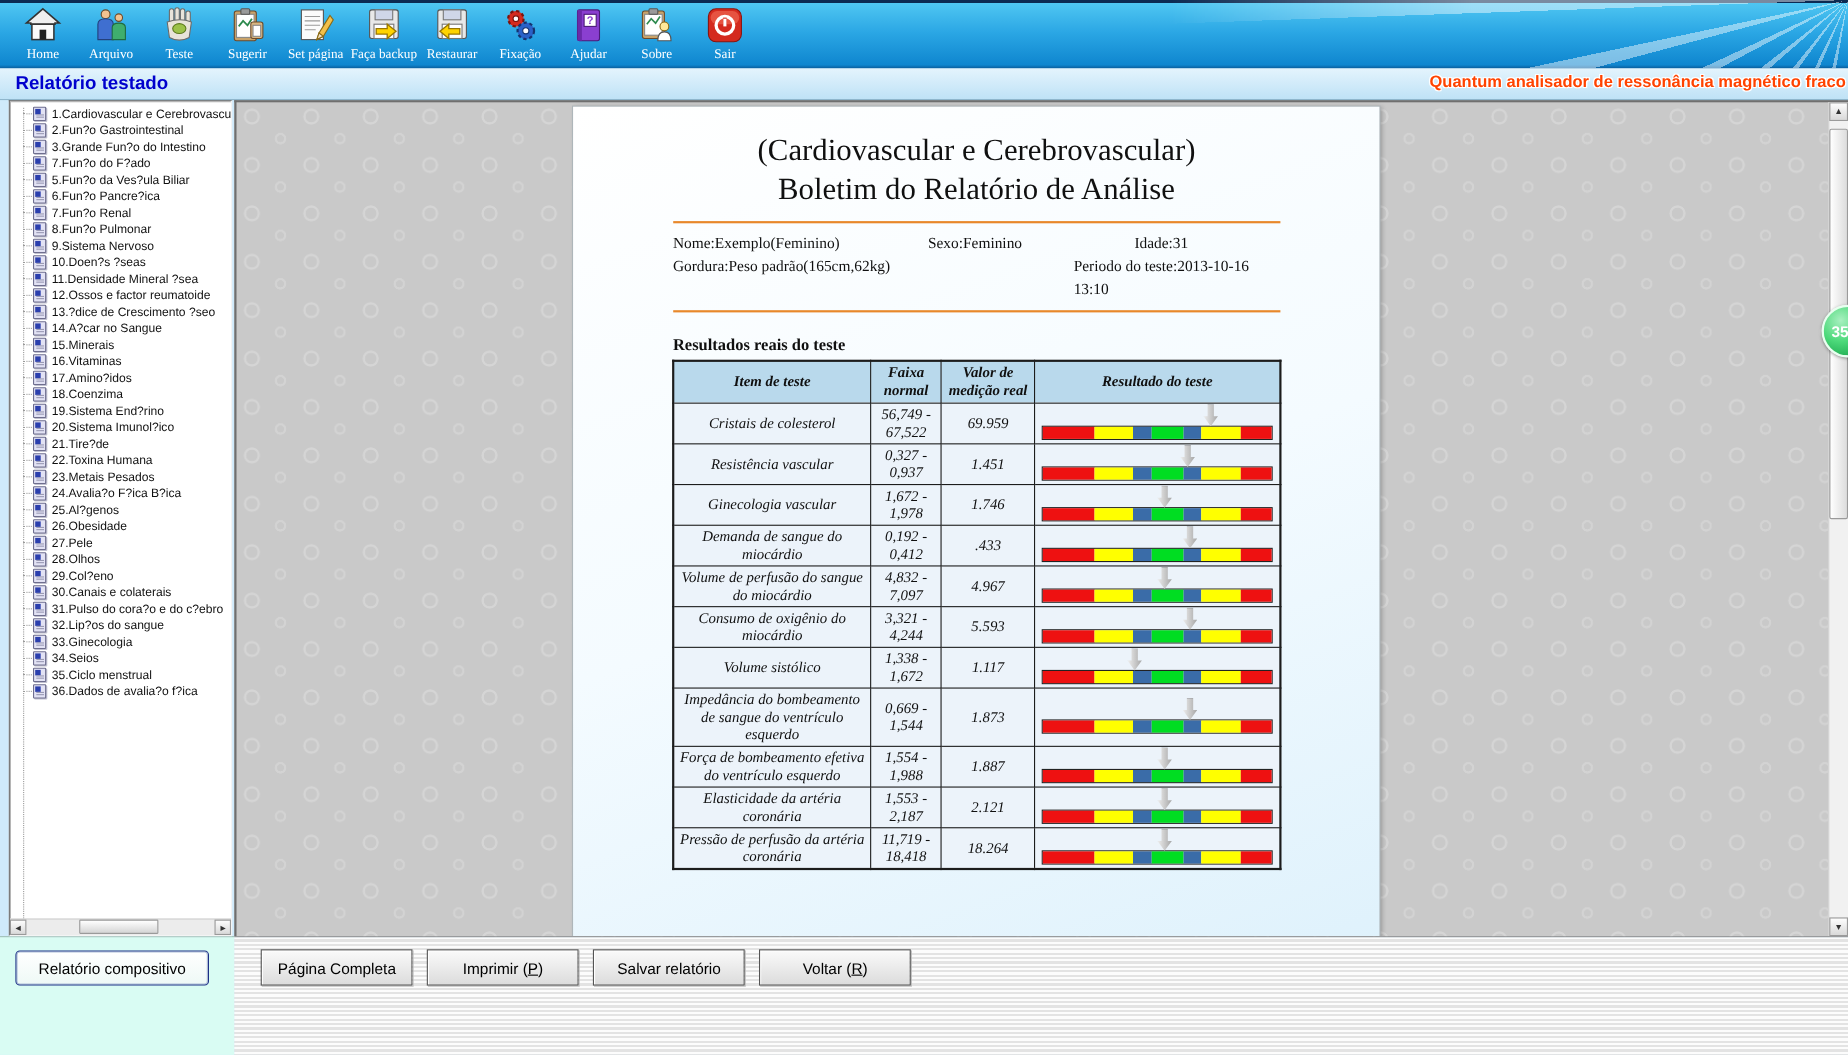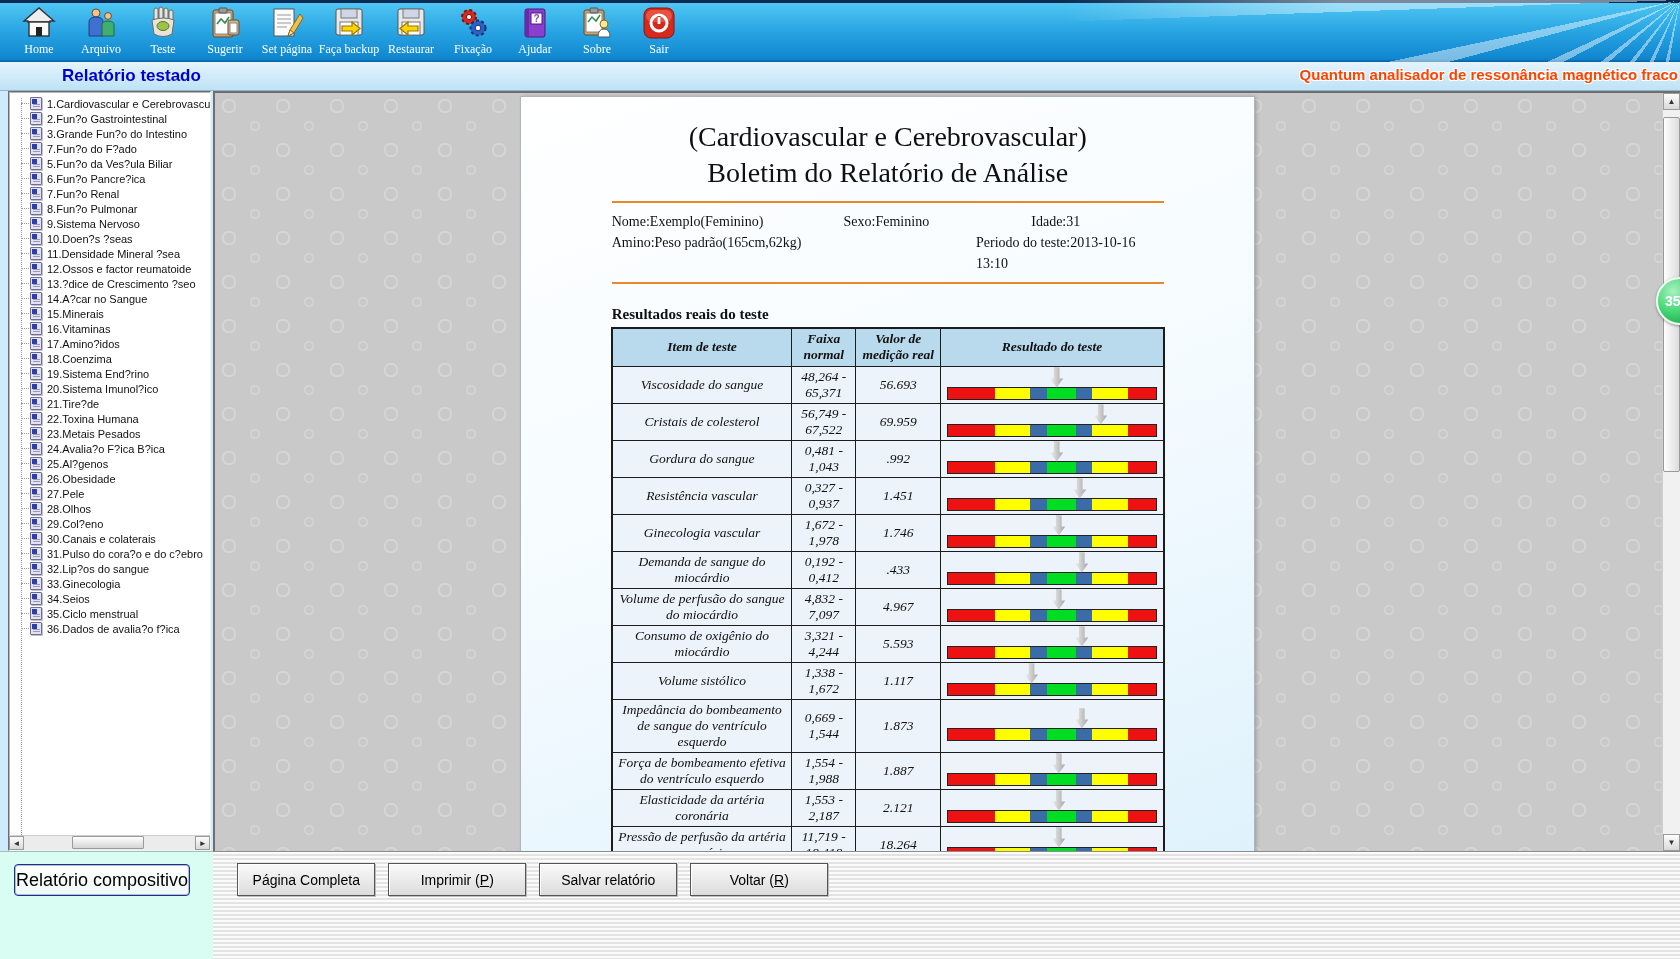--- a/index.html
+++ b/index.html
@@ -13,21 +13,21 @@
     display:flex; align-items:flex-start; padding-left:8px; z-index:3; }
   .sunburst { position:absolute; right:0; top:0; width:620px; height:62px; pointer-events:none;
     background:repeating-conic-gradient(from 120deg at 100% 0%, rgba(255,255,255,0) 0deg 5deg, rgba(255,255,255,.45) 5deg 8deg, rgba(255,255,255,0) 8deg 13deg);
     -webkit-mask-image:linear-gradient(to left, #000 55%, transparent 100%);
             mask-image:linear-gradient(to left, #000 55%, transparent 100%); }
   .tool { width:62px; height:58px; margin-top:3px; display:flex; flex-direction:column; align-items:center; justify-content:flex-start; cursor:pointer; }
   .tool .ticon { width:34px; height:34px; margin-top:3px; }
   .tool .tlabel { font-family:"Liberation Serif","DejaVu Serif",serif; font-size:12px; color:#ffffff; margin-top:2px; white-space:nowrap; }
 
   
-  .subbar { position:relative; height:29px; flex:0 0 29px; background:linear-gradient(180deg,#e4f4fd,#bfe2f6); border-bottom:1px solid #8fb6cc; display:flex; align-items:center; z-index:2;padding-left:48px; }
+  .subbar { position:relative; height:29px; flex:0 0 29px; background:linear-gradient(180deg,#e4f4fd,#bfe2f6); border-bottom:1px solid #8fb6cc; display:flex; align-items:center; z-index:2; }
   .subbar-title { color:#0000cd; font-weight:bold; font-size:17px; padding-left:14px; }
   .brand { position:absolute; right:2px; top:4px; font-size:15px; font-weight:bold; color:#ff4300;
     text-shadow:-1px -1px 0 #fff,1px -1px 0 #fff,-1px 1px 0 #fff,1px 1px 0 #fff,0 0 2px #fff; white-space:nowrap; }
 
   
   .bodyrow { flex:1; display:flex; min-height:0; }
 
   
   .sidebar { flex:0 0 208px; display:flex; flex-direction:column; background:#cfeafb; min-height:0; }
   .registro { height:46px; flex:0 0 46px; display:flex; align-items:center; padding-left:12px;
@@ -40,21 +40,21 @@
   .tree-item { display:flex; align-items:center; height:15px; font-size:11px; color:#111; white-space:nowrap; cursor:pointer; position:relative; padding-left:8px; }
   .tree-item .twig { width:8px; border-top:1px dotted #9a9a9a; margin-right:1px; flex:0 0 8px; }
   .doc-icon { flex:0 0 12px; width:12px; height:13px; background:#e2e2f4; border:1px solid #6e6e8e; border-radius:1px; position:relative; margin-right:5px; box-shadow:1px 1px 0 #c0c0d0; }
   .doc-icon::before { content:""; position:absolute; left:1px; top:1px; width:5px; height:5px; background:#2b3fae; }
   .doc-icon::after { content:""; position:absolute; left:2px; bottom:2px; width:7px; height:1px; background:#9a9ab4; box-shadow:0 -2px 0 #9a9ab4; }
   .hscroll { flex:0 0 15px; background:#ececec; border-top:1px solid #cfcfcf; display:flex; align-items:center; }
   .hs-btn { width:15px; height:14px; background:linear-gradient(#fdfdfd,#d9d9d9); border:1px solid #9a9a9a; font-size:8px; color:#333; display:flex; align-items:center; justify-content:center; cursor:pointer; }
   .hs-track { flex:1; position:relative; height:14px; }
   .hs-thumb { position:absolute; left:28%; width:42%; top:0; height:13px; background:linear-gradient(#ffffff,#d5d5d5); border:1px solid #9a9a9a; border-radius:1px; cursor:pointer; }
   .sidebar-bottom { flex:0 0 108px; background:#d9fcf3; border-top:1px solid #9fbfb8; display:flex; align-items:flex-start; }
-  .btn-compositivo { margin:12px 0 0 14px; width:176px; height:32px; background:linear-gradient(#ffffff,#eef9f6); border:1px solid #1d2f86; border-radius:4px; box-shadow:0 0 0 1px #aebfd8 inset; font-size:18px; color:#000; cursor:pointer; display:flex; align-items:center; justify-content:center; }
+  .btn-compositivo { margin:12px 0 0 14px; width:176px; height:32px; background:linear-gradient(#ffffff,#eef9f6); border:1px solid #1d2f86; border-radius:4px; box-shadow:0 0 0 1px #aebfd8 inset; font-size:14px; color:#000; cursor:pointer; display:flex; align-items:center; justify-content:center; }
 
   
   .main { flex:1; display:flex; flex-direction:column; min-width:0; min-height:0; }
   .viewport { flex:1; position:relative; overflow:hidden; border-top:2px solid #6f6f6f; border-left:2px solid #6f6f6f;
     background-color:#c9c9c9;
     background-image:
       radial-gradient(circle at 14px 13px, transparent 5px, #d5d5d5 5.5px, #d5d5d5 7px, transparent 7.5px),
       radial-gradient(circle at 40px 33px, transparent 3px, #d3d3d3 3.5px, #d3d3d3 5px, transparent 5.5px);
     background-size:54px 44px; }
   .page { position:absolute; left:306px; top:4px; width:733px; height:900px;
@@ -439,21 +439,21 @@
           <div class="rtitle">(Cardiovascular e Cerebrovascular)</div>
           <div class="rtitle">Boletim do Relatório de Análise</div>
           <div class="rule"></div>
           <div class="info">
             <div class="info-row">
               <span class="i-nome">Nome:Exemplo(Feminino)</span>
               <span class="i-sexo">Sexo:Feminino</span>
               <span class="i-idade">Idade:31</span>
             </div>
             <div class="info-row">
-              <span class="i-figura">Amino:Peso padrão(165cm,62kg)</span>
+              <span class="i-figura">Gordura:Peso padrão(165cm,62kg)</span>
               <span class="i-periodo">Periodo do teste:2013-10-16 13:10</span>
             </div>
           </div>
           <div class="rule rule2"></div>
           <div class="section-title">Resultados reais do teste</div>
           <table class="results">
             <colgroup>
                 <col class="c-item">
                 <col class="c-range">
                 <col class="c-val">
@@ -462,73 +462,35 @@
             <thead>
               <tr>
                 <th>Item de teste</th>
                 <th>Faixa normal</th>
                 <th>Valor de medição real</th>
                 <th>Resultado do teste</th>
               </tr>
             </thead>
             <tbody id="rows-slot">
                 <tr>
-    <td>Viscosidade do sangue</td>
-    <td>48,264 - 65,371</td>
-    <td>56.693</td>
-    <td style="padding:0;">
-      <div class="bar-wrap">
-        <div class="bar">
-                        <div class="seg" style="width: 22.5%; background: rgb(238, 17, 17);"></div>
-                        <div class="seg" style="width: 17%; background: rgb(255, 255, 0);"></div>
-                        <div class="seg" style="width: 8%; background: rgb(58, 108, 168);"></div>
-                        <div class="seg" style="width: 14%; background: rgb(0, 221, 34);"></div>
-                        <div class="seg" style="width: 8%; background: rgb(58, 108, 168);"></div>
-                        <div class="seg" style="width: 17%; background: rgb(255, 255, 0);"></div>
-                        <div class="seg" style="width: 13.5%; background: rgb(238, 17, 17);"></div>
-                      </div>
-        <div class="pointer" style="left: calc(52% - 6.24px);"></div>
-      </div>
-    </td>
-  </tr>
-                <tr>
     <td>Cristais de colesterol</td>
     <td>56,749 - 67,522</td>
     <td>69.959</td>
     <td style="padding:0;">
       <div class="bar-wrap">
         <div class="bar">
                         <div class="seg" style="width: 22.5%; background: rgb(238, 17, 17);"></div>
                         <div class="seg" style="width: 17%; background: rgb(255, 255, 0);"></div>
                         <div class="seg" style="width: 8%; background: rgb(58, 108, 168);"></div>
                         <div class="seg" style="width: 14%; background: rgb(0, 221, 34);"></div>
                         <div class="seg" style="width: 8%; background: rgb(58, 108, 168);"></div>
                         <div class="seg" style="width: 17%; background: rgb(255, 255, 0);"></div>
                         <div class="seg" style="width: 13.5%; background: rgb(238, 17, 17);"></div>
                       </div>
         <div class="pointer" style="left: calc(73% - 8.76px);"></div>
-      </div>
-    </td>
-  </tr>
-                <tr>
-    <td>Gordura do sangue</td>
-    <td>0,481 - 1,043</td>
-    <td>.992</td>
-    <td style="padding:0;">
-      <div class="bar-wrap">
-        <div class="bar">
-                        <div class="seg" style="width: 22.5%; background: rgb(238, 17, 17);"></div>
-                        <div class="seg" style="width: 17%; background: rgb(255, 255, 0);"></div>
-                        <div class="seg" style="width: 8%; background: rgb(58, 108, 168);"></div>
-                        <div class="seg" style="width: 14%; background: rgb(0, 221, 34);"></div>
-                        <div class="seg" style="width: 8%; background: rgb(58, 108, 168);"></div>
-                        <div class="seg" style="width: 17%; background: rgb(255, 255, 0);"></div>
-                        <div class="seg" style="width: 13.5%; background: rgb(238, 17, 17);"></div>
-                      </div>
-        <div class="pointer" style="left: calc(52% - 6.24px);"></div>
       </div>
     </td>
   </tr>
                 <tr>
     <td>Resistência vascular</td>
     <td>0,327 - 0,937</td>
     <td>1.451</td>
     <td style="padding:0;">
       <div class="bar-wrap">
         <div class="bar">

